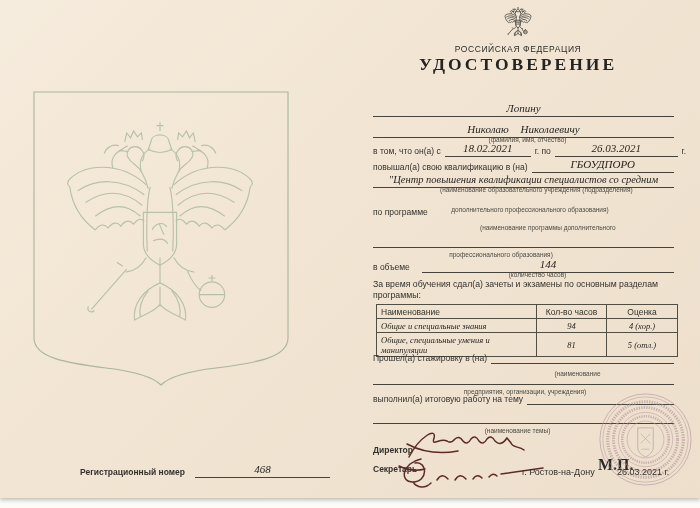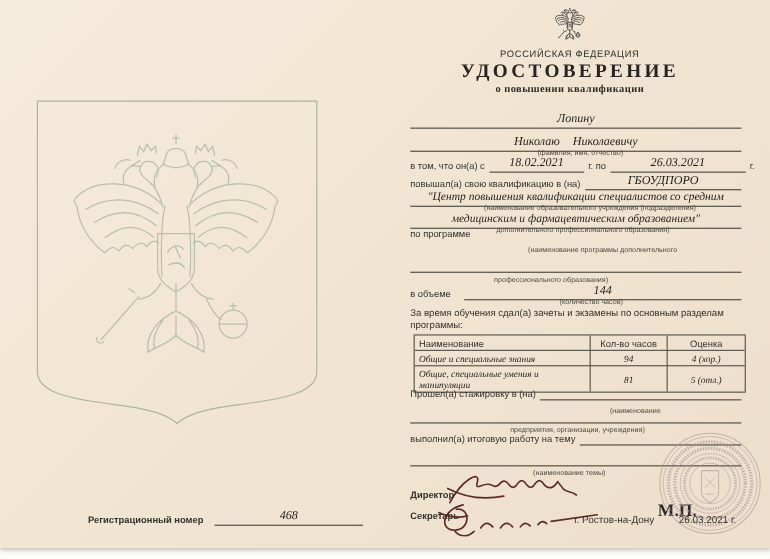--- a/index.html
+++ b/index.html
@@ -96,21 +96,20 @@
   <div class="row" style="left:80px;top:459px;width:250px;">
     <span class="lbl bold">Регистрационный номер</span>
     <span class="fill" style="margin-left:6px;"><span class="val">468</span></span>
   </div>
 
   <svg class="mini-eagle" viewBox="0 0 200 220">
     <use href="#eagle"></use>
   </svg>
   <div class="hdr country">РОССИЙСКАЯ ФЕДЕРАЦИЯ</div>
   <div class="hdr title">УДОСТОВЕРЕНИЕ</div>
-  <div class="hdr subtitle">о повышении квалификации</div>
 
   <div class="row" style="left:373px;top:98px;width:301px;">
     <span class="fill"><span class="val">Лопину</span></span>
   </div>
 
   <div class="row" style="left:373px;top:119px;width:301px;">
     <span class="fill"><span class="val name-line">Николаю Николаевичу</span></span>
   </div>
   <span class="cap" style="left:450px;top:136px;width:155px;">(фамилия, имя, отчество)</span>
 
@@ -125,23 +124,20 @@
   <div class="row" style="left:373px;top:154px;width:301px;">
     <span class="lbl">повышал(а) свою квалификацию в (на)</span>
     <span class="fill"><span class="val">ГБОУДПОРО</span></span>
   </div>
 
   <div class="row" style="left:373px;top:169px;width:301px;">
     <span class="fill"><span class="val" style="font-size:10.5px;">"Центр повышения квалификации специалистов со средним</span></span>
   </div>
   <span class="cap" style="left:440px;top:186px;width:185px;">(наименование образовательного учреждения (подразделения)</span>
 
-  <div class="row" style="left:373px;top:189px;width:301px;">
-    <span class="fill"><span class="val" style="font-size:10.5px;">медицинским и фармацевтическим образованием"</span></span>
-  </div>
   <span class="cap" style="left:450px;top:206px;width:160px;">дополнительного профессионального образования)</span>
 
   <div class="row" style="left:373px;top:207px;width:301px;">
     <span class="lbl">по программе</span>
   </div>
   <span class="cap" style="left:480px;top:224px;width:130px;">(наименование программы дополнительного</span>
 
   <div class="row" style="left:373px;top:240px;width:301px;height:8px;">
     <span class="fill"></span>
   </div>

